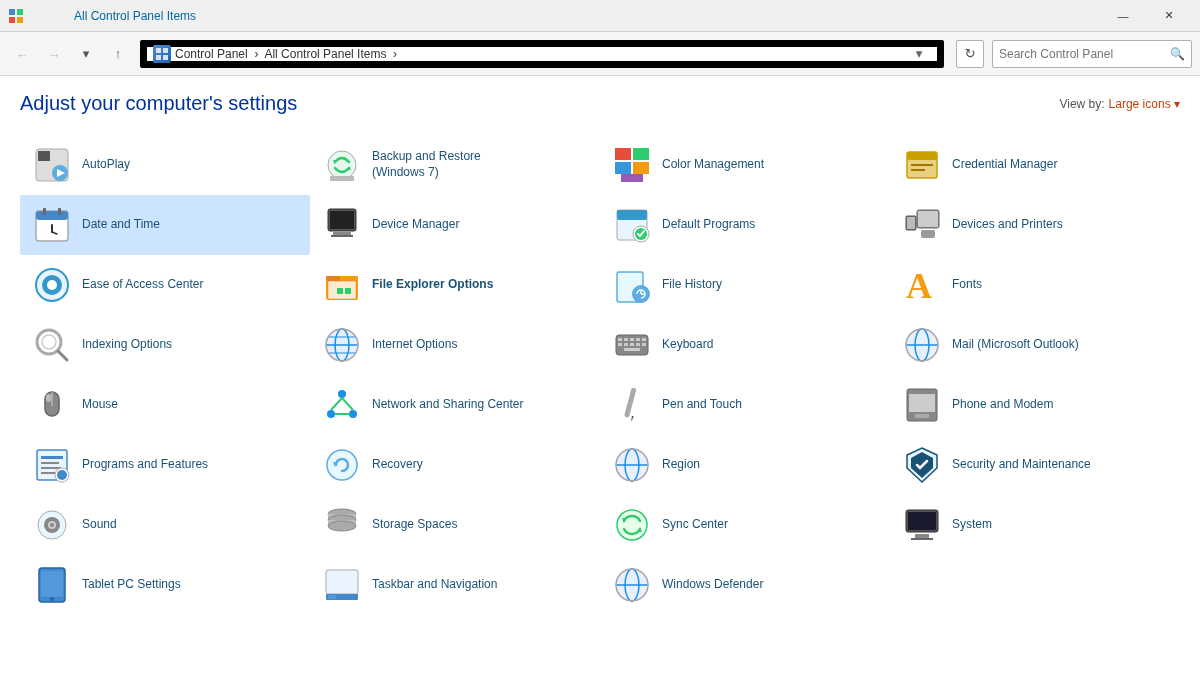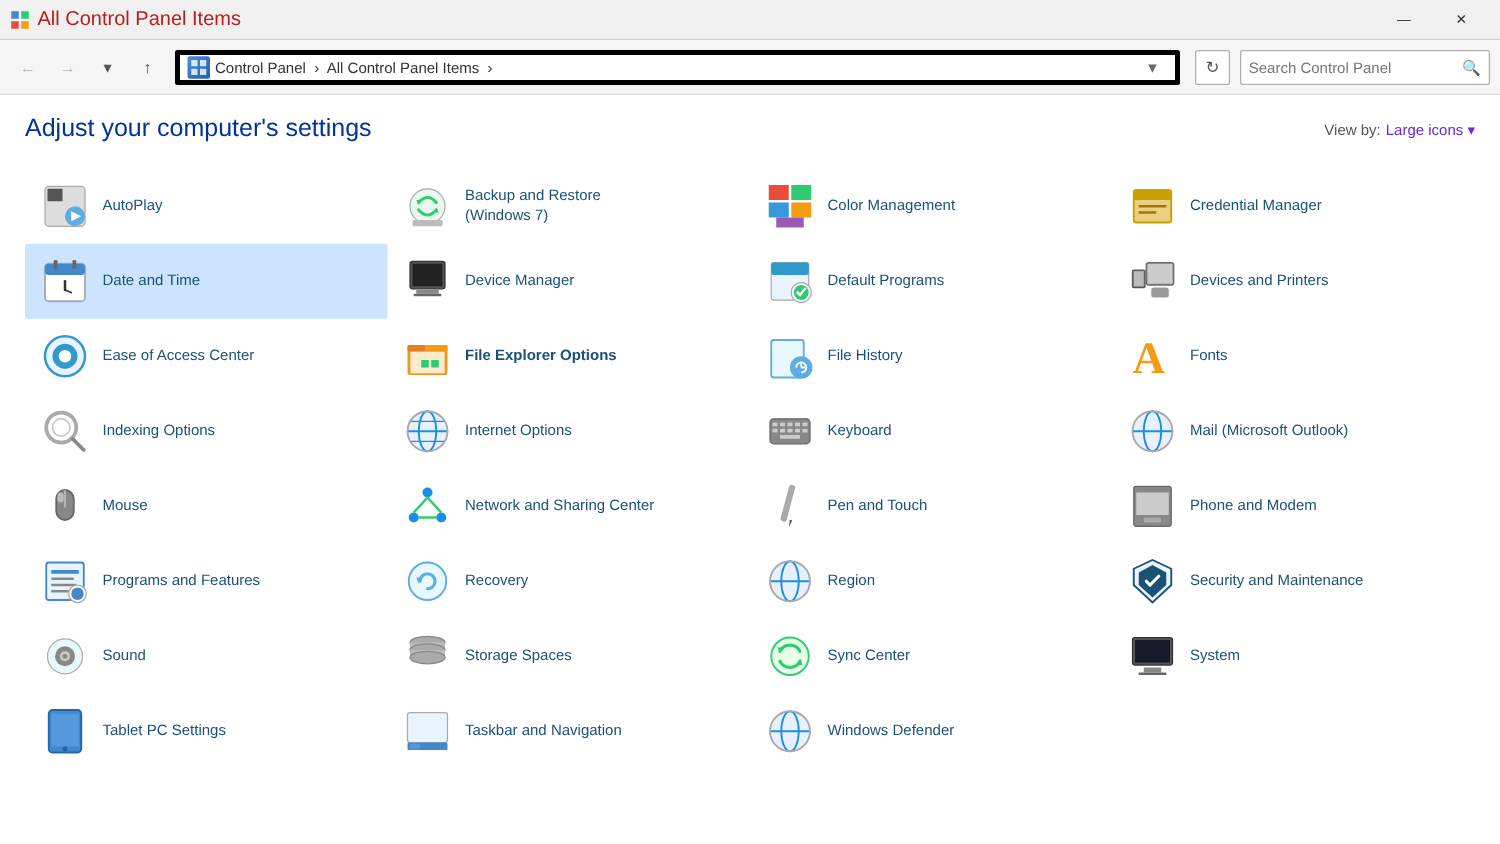--- a/index.html
+++ b/index.html
@@ -26,23 +26,24 @@
     }
     .title-bar-icon {
       width: 16px;
       height: 16px;
       margin-right: 6px;
       display: inline-flex;
       align-items: center;
       justify-content: center;
     }
     .title-bar-text {
-      font-size: 16px;
-      color: #b91c1c;
+      font-size: 12px;
+      color: #0369a1;
       flex: 1;
+      margin-left: 44px;
     }
     .title-bar-buttons {
       display: flex;
       gap: 0;
     }
     .title-bar-btn {
       width: 46px;
       height: 32px;
       display: flex;
       align-items: center;
@@ -74,21 +75,21 @@
       align-items: center;
       justify-content: center;
       border-radius: 2px;
       color: #555;
       font-size: 13px;
     }
     .nav-btn:disabled { color: #bbb; cursor: default; }
     .address-bar {
       flex: 1;
       height: 28px;
-      border: 4px solid #000000;
+      border: 7px solid #000000;
       background: #fff;
       display: flex;
       align-items: center;
       padding: 0 6px;
       border-radius: 2px;
       font-size: 12px;
       color: #333;
       margin: 0 4px;
     }
     .address-bar-icon {
@@ -173,21 +174,21 @@
       font-weight: 300;
     }
     .view-by {
       display: flex;
       align-items: center;
       gap: 4px;
       font-size: 12px;
       color: #555;
     }
     .view-by-label { color: #555; }
-    .view-by-value { color: #6d28d9; cursor: pointer; }
+    .view-by-value { color: #c2410c; cursor: pointer; }
 
     
     .items-grid {
       display: grid;
       grid-template-columns: repeat(4, 1fr);
       gap: 0;
     }
     .grid-item {
       display: flex;
       align-items: center;

